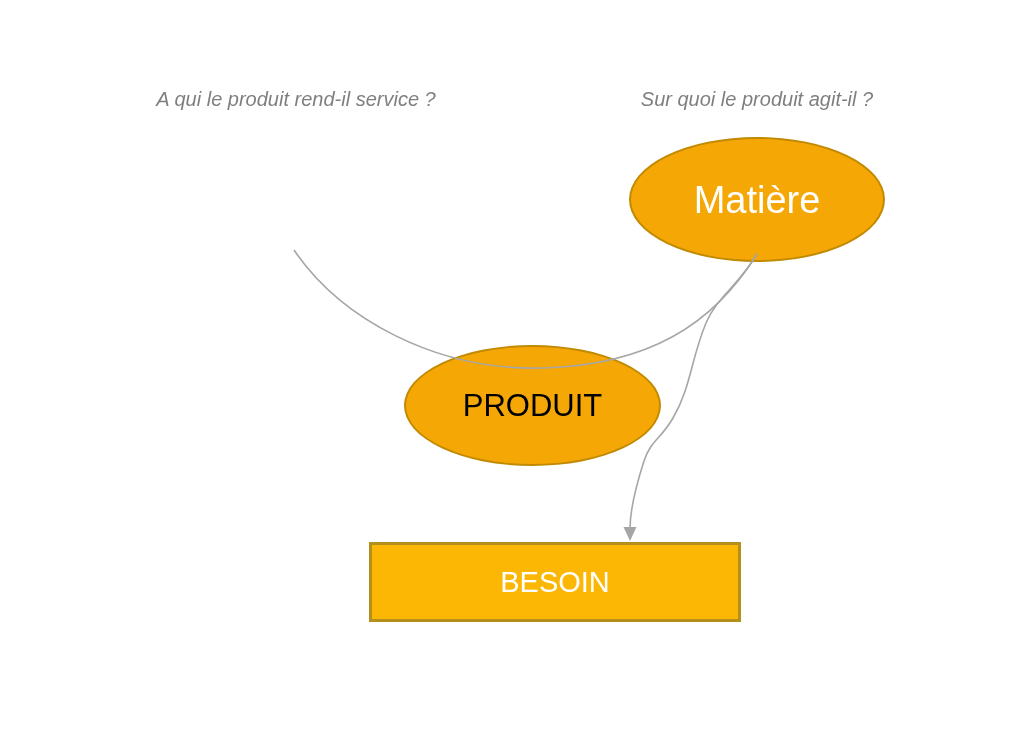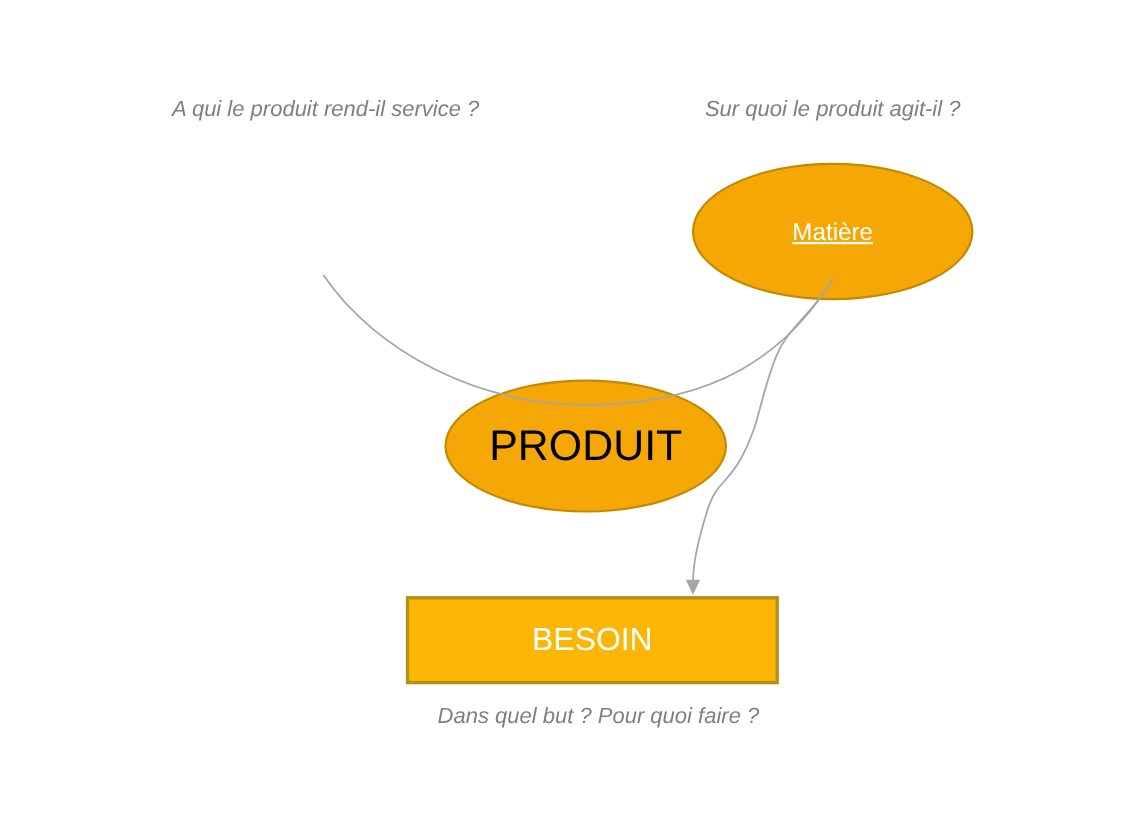--- a/index.html
+++ b/index.html
@@ -28,24 +28,24 @@
     box-sizing: border-box;
   }
   .ellipse {
     border-radius: 50%;
     background: #F5A805;
     border: 2px solid #C18A00;
   }
   .node-label-light { color: #ffffff; }
   .node-label-dark  { color: #000000; }
   .clients-ellipse  { left: 181px; top: 134px; width: 221px; height: 117px; font-size: 30px; }
-  .matiere-ellipse  { left: 629px; top: 148px; width: 256px; height: 125px; font-size: 22px; line-height: 44px; text-decoration: underline; }
-  .produit-ellipse  { left: 404px; top: 345px; width: 257px; height: 121px; font-size: 39px; }
+  .matiere-ellipse  { left: 629px; top: 137px; width: 256px; height: 125px; font-size: 38px; line-height: 44px; }
+  .produit-ellipse  { left: 404px; top: 345px; width: 257px; height: 121px; font-size: 31px; }
   .besoin-rect {
-    left: 369px; top: 542px; width: 339px; height: 80px;
+    left: 369px; top: 542px; width: 372px; height: 80px;
     background: #FCB705;
     border: 3px solid #B3901B;
     font-size: 29px;
   }
   .connector-layer {
     position: absolute;
     left: 0; top: 0;
     width: 1027px; height: 754px;
     pointer-events: none;
   }
@@ -70,21 +70,20 @@
   </div>
 
   <div class="node ellipse produit-ellipse node-label-dark">
     <span>PRODUIT</span>
   </div>
 
   <div class="node besoin-rect node-label-light">
     <span>BESOIN</span>
   </div>
 
-  <div class="caption caption-besoin">Dans quel but ? Pour quoi faire ?</div>
 
   <svg class="connector-layer" viewBox="0 0 1027 754" xmlns="http://www.w3.org/2000/svg">
     <path d="M 294 250 C 340 318, 435 371, 543 368 C 648 365, 713 325, 757 254" fill="none" stroke="#A6A6A6" stroke-width="1.6"></path>
     <path d="M 757 254 C 738 286, 717 297, 706 323 C 691 359, 691 387, 673 418 C 661 439, 651 440, 644 461 C 635 489, 630 510, 630 529" fill="none" stroke="#A6A6A6" stroke-width="1.6"></path>
     <polygon points="630,541 623.5,527 636.5,527" fill="#A6A6A6"></polygon>
   </svg>
 
 </div>
 
 </body></html>

